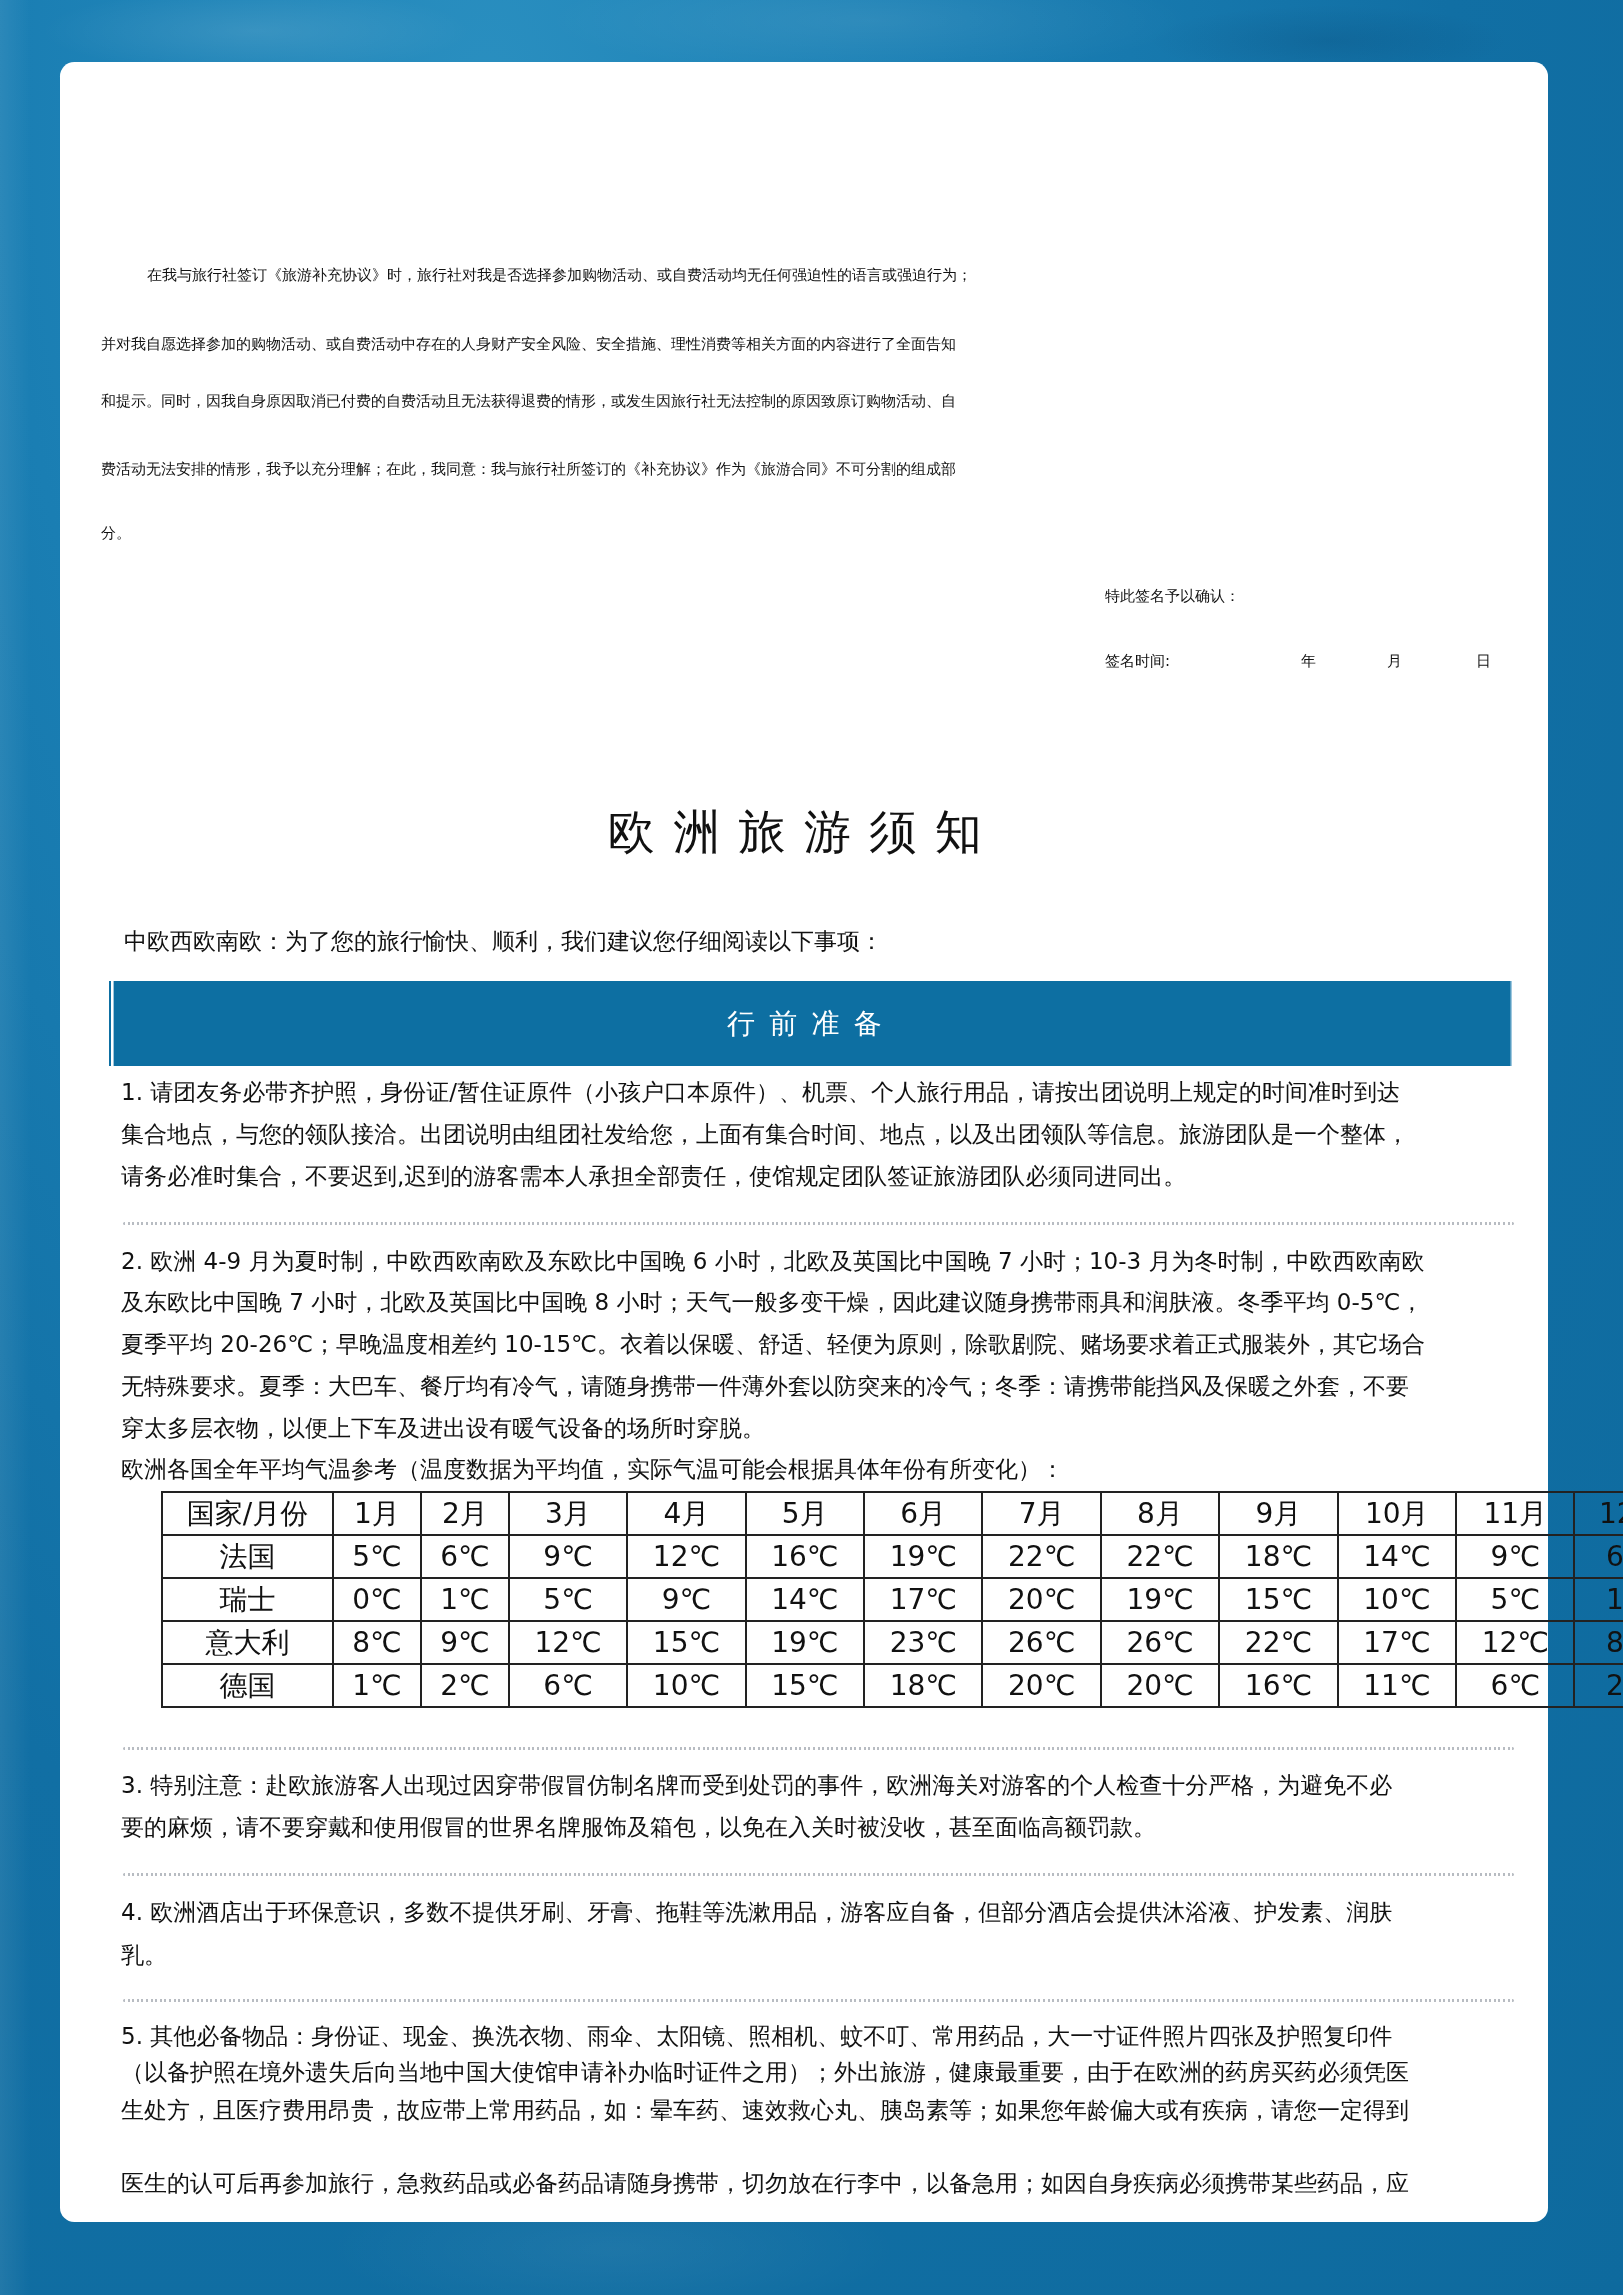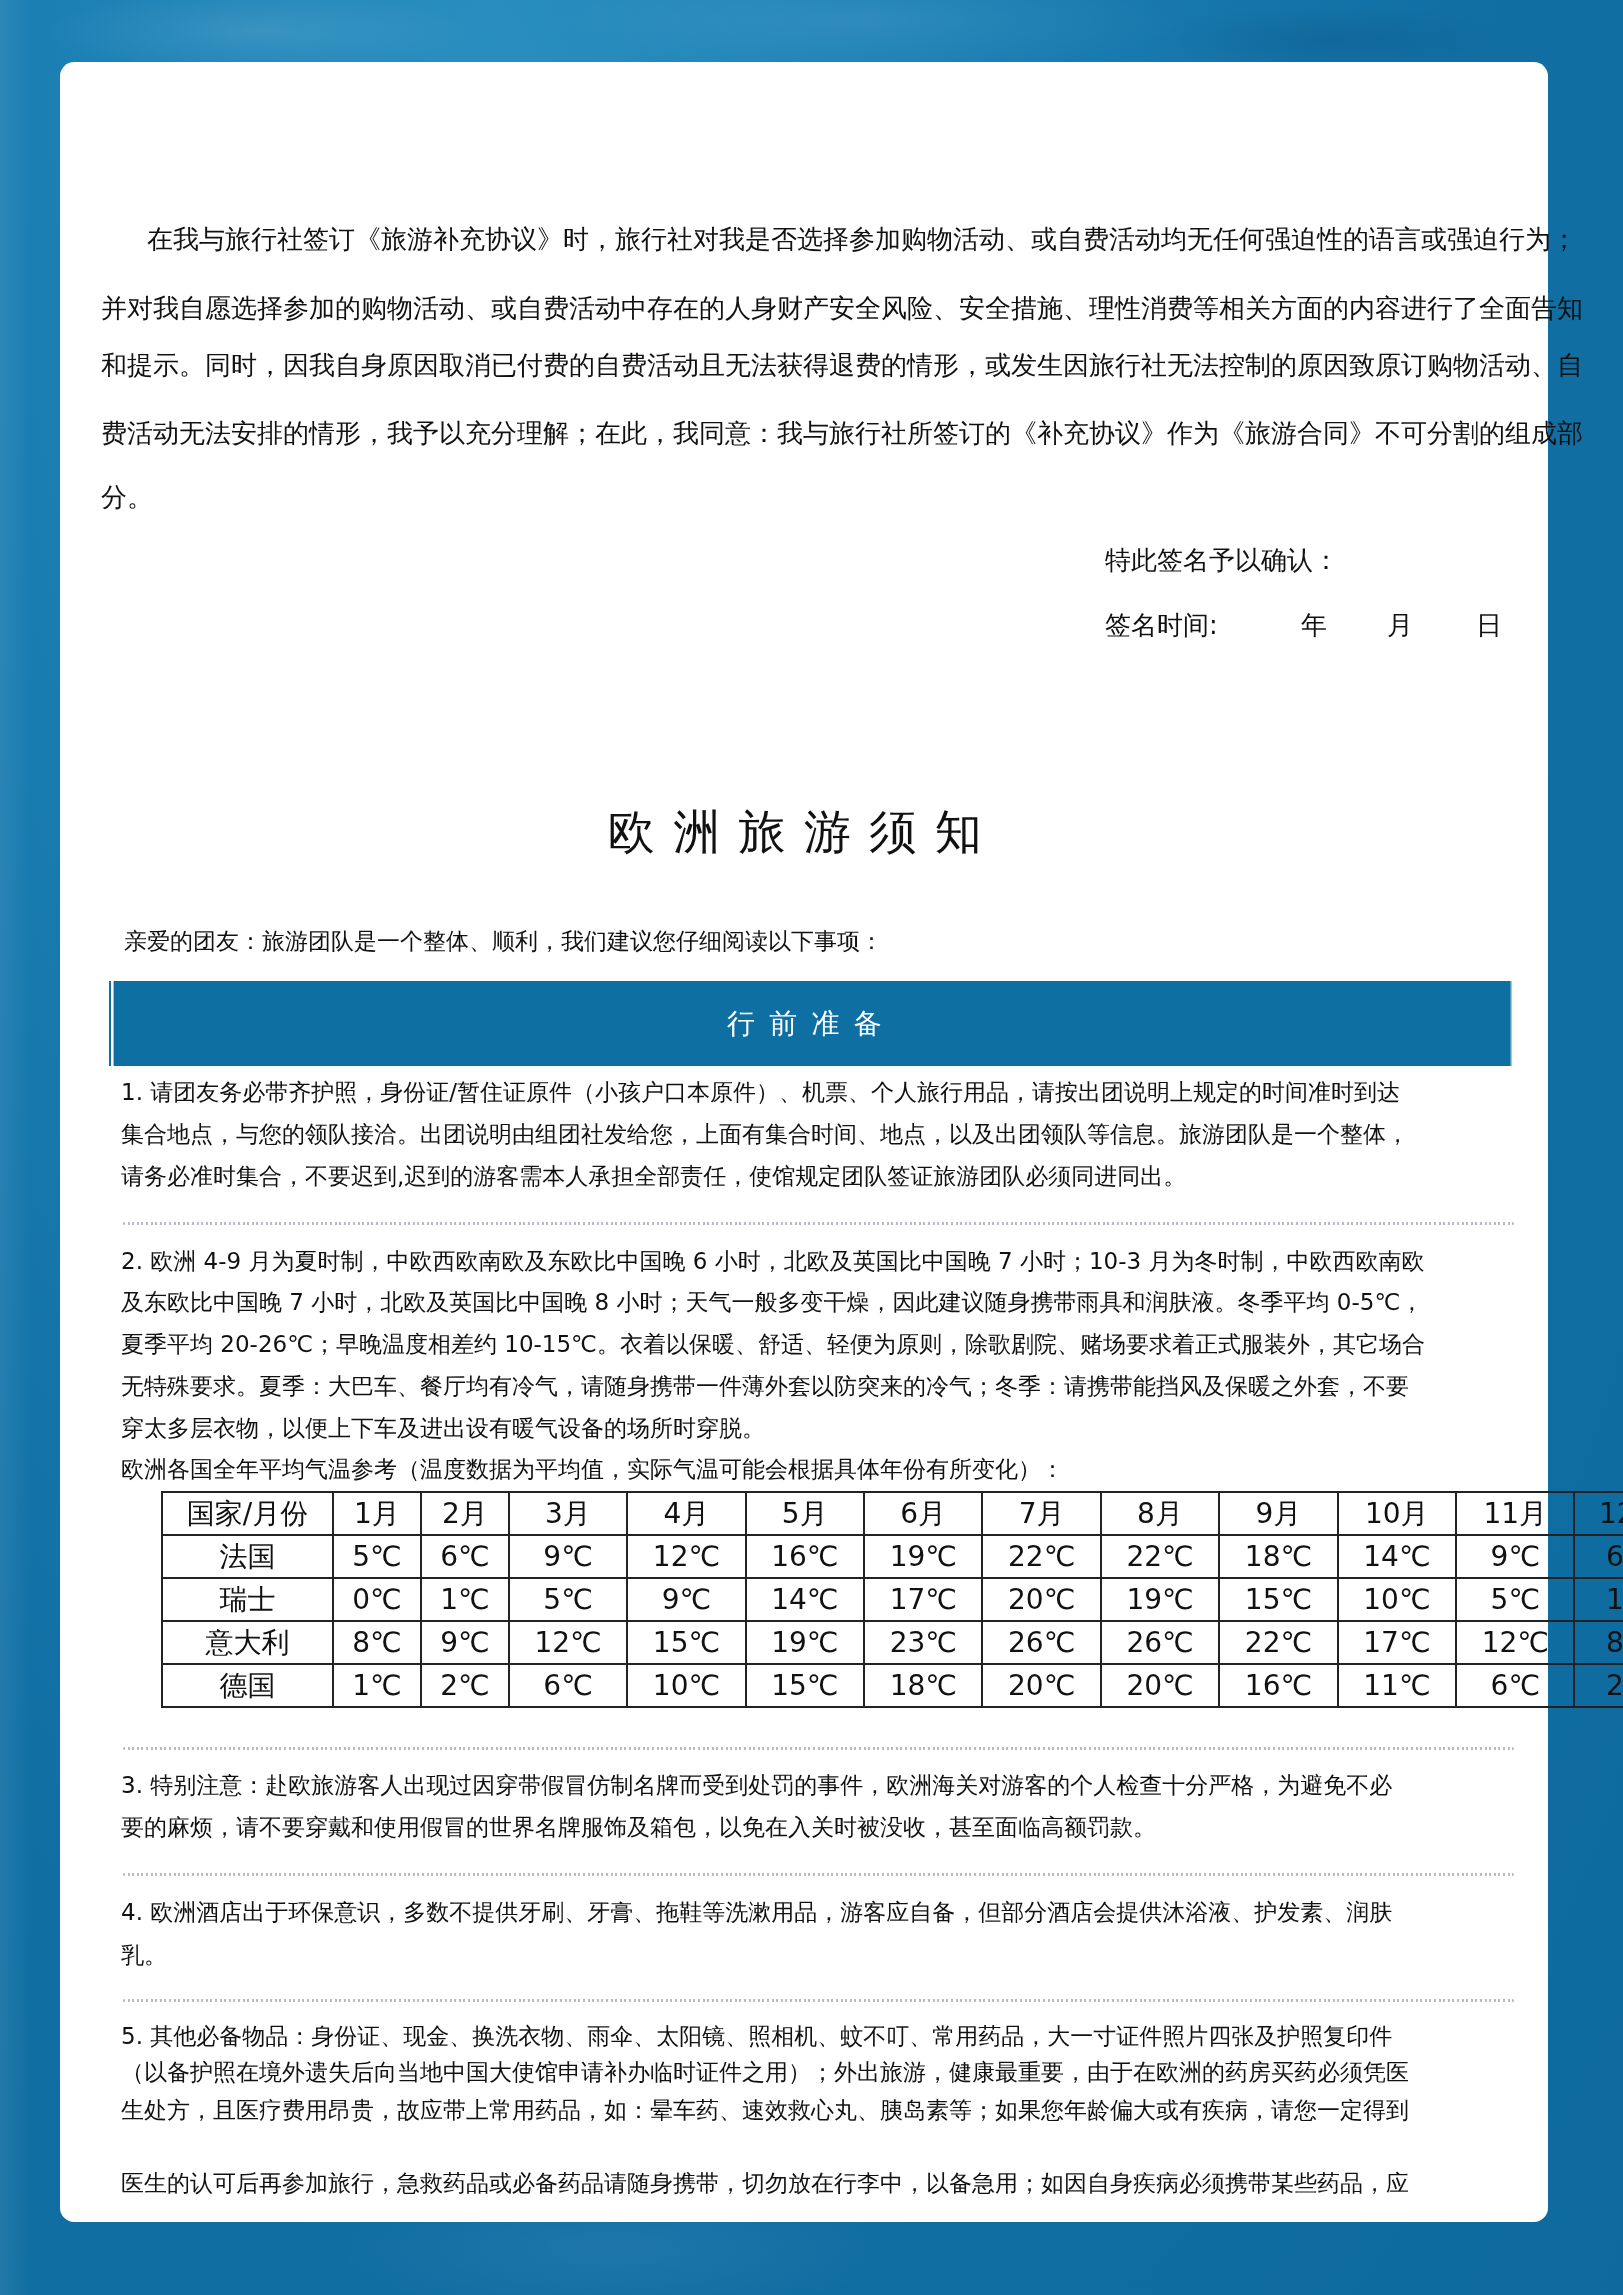--- a/index.html
+++ b/index.html
@@ -15,21 +15,21 @@
       radial-gradient(ellipse 307px 61px at 256px 31px, rgba(255,255,255,0.10), transparent 70%),
       radial-gradient(ellipse 460px 77px at 869px 20.4px, rgba(255,255,255,0.08), transparent 70%),
       radial-gradient(ellipse 256px 51px at 1329px 41px, rgba(0,40,80,0.15), transparent 70%),
       radial-gradient(ellipse 409px 102px at 613px 2249px, rgba(255,255,255,0.06), transparent 70%),
       linear-gradient(90deg, rgba(255,255,255,0.08) 0px, transparent 31px);
   }
   .card {
     position:absolute; left:60px; top:62px; width:1488px; height:2160px;
     background:#fff; border-radius:14.3px;
   }
-  .p { position:absolute; font-size:26px; line-height:23px; white-space:nowrap; }
+  .p { position:absolute; font-size:15px; line-height:23px; white-space:nowrap;margin-top:36px; }
   .agree-line { left:41px; }
   .title {
     position:absolute; left:0; right:0; top:744px; text-align:center;
     font-size:47px; letter-spacing:18.4px; line-height:51px;
   }
   .greet { position:absolute; left:64px; top:864px; font-size:23px; }
   .sec-bar {
     position:absolute; left:49px; top:919px; width:1401px; height:85px;
     background:#0d6fa2;
     border-left:2px solid #0d6fa2;
@@ -65,21 +65,21 @@
   <div class="p agree-line" style="top:360px;">费活动无法安排的情形，我予以充分理解；在此，我同意：我与旅行社所签订的《补充协议》作为《旅游合同》不可分割的组成部</div>
   <div class="p agree-line" style="top:424px;">分。</div>
 
   <div class="p" style="left:1045px; top:487px;">特此签名予以确认：</div>
   <div class="p" style="left:1045px; top:552px;">签名时间:</div>
   <div class="p" style="left:1241px; top:552px;">年</div>
   <div class="p" style="left:1327px; top:552px;">月</div>
   <div class="p" style="left:1416px; top:552px;">日</div>
 
   <div class="title">欧洲旅游须知</div>
-  <div class="greet">亲爱的团友：旅游团队是一个整体、顺利，我们建议您仔细阅读以下事项：</div>
+  <div class="greet">中欧西欧南欧：为了您的旅行愉快、顺利，我们建议您仔细阅读以下事项：</div>
 
   <div class="sec-bar">行前准备</div>
 
   <div class="item" style="top:1015px;">1.   请团友务必带齐护照，身份证/暂住证原件（小孩户口本原件）、机票、个人旅行用品，请按出团说明上规定的时间准时到达</div>
   <div class="item" style="top:1057px;">集合地点，与您的领队接洽。出团说明由组团社发给您，上面有集合时间、地点，以及出团领队等信息。旅游团队是一个整体，</div>
   <div class="item" style="top:1099px;">请务必准时集合，不要迟到,迟到的游客需本人承担全部责任，使馆规定团队签证旅游团队必须同进同出。</div>
   <div class="sep" style="top:1160px;"></div>
 
   <div class="item" style="top:1184px;">2.   欧洲 4-9 月为夏时制，中欧西欧南欧及东欧比中国晚 6 小时，北欧及英国比中国晚 7 小时；10-3 月为冬时制，中欧西欧南欧</div>
   <div class="item" style="top:1225px;text-align:center;">及东欧比中国晚 7 小时，北欧及英国比中国晚 8 小时；天气一般多变干燥，因此建议随身携带雨具和润肤液。冬季平均 0-5℃，</div>

